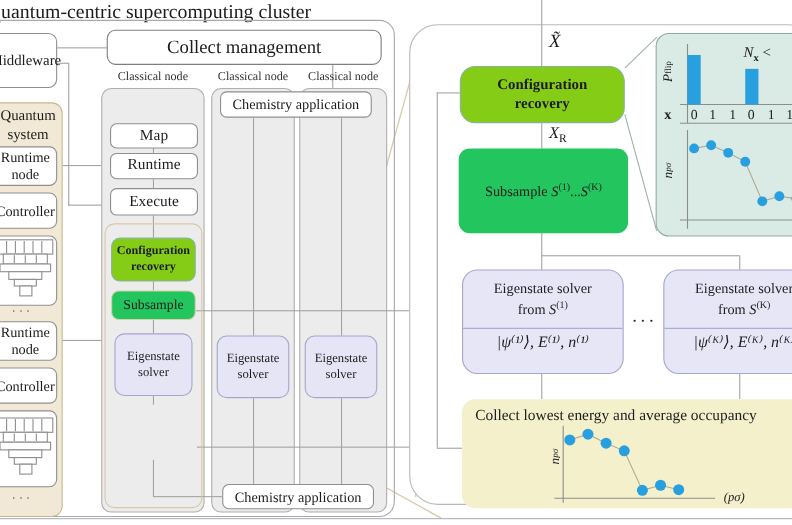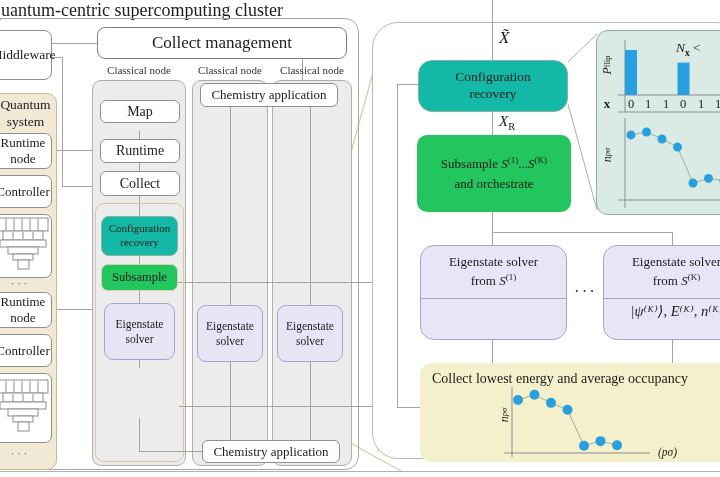--- a/index.html
+++ b/index.html
@@ -5,21 +5,21 @@
   html,body{margin:0;padding:0;background:#fff;}
   #stage{position:relative;width:720px;height:477px;overflow:hidden;background:#fff;
          font-family:"Liberation Serif","DejaVu Serif",serif;color:#1c1c1c;}
   .abs{position:absolute;}
   .box{position:absolute;box-sizing:border-box;border:1px solid #8f8f8f;background:#fff;
        display:flex;align-items:center;justify-content:center;text-align:center;}
   .r6{border-radius:6px}.r7{border-radius:7px}.r8{border-radius:8px}.r9{border-radius:9px}
   .r10{border-radius:10px}.r12{border-radius:12px}.r14{border-radius:14px}
   .pre{white-space:pre-line;line-height:1.25;}
   .ln{position:absolute;background:#a4a4a4;}
-  .green{background:#14b8a6;border-color:#86b2a1;}
+  .green{background:#84cc16;border-color:#86b2a1;font-weight:bold;}
   .yellow{background:#22c55e;border-color:#d8d2a6;}
   .lav{background:#e5e5f6;border-color:#a6a6cb;}
   .greycol{position:absolute;box-sizing:border-box;background:#ececec;border:1px solid #aeaeae;border-radius:9px;}
   .lbl{position:absolute;text-align:center;}
   .ital{font-style:italic;}
   .rot{transform:rotate(-90deg);display:flex;align-items:center;justify-content:center;}
   sub{font-size:70%;}
   sup{font-size:70%;}
   svg{position:absolute;overflow:visible;}
   .chartsvg{overflow:hidden;}
@@ -140,28 +140,28 @@
   <div class="ln" style="left:178px;top:282px;width:194px;height:1px;"></div>
   <div class="ln" style="left:179px;top:406px;width:193px;height:1px;"></div>
 
   <div class="box r6" style="left:200px;top:83px;width:138px;height:24px;font-size:13px;">
     <span>Chemistry application</span>
   </div>
   <div class="box r6" style="left:202px;top:440px;width:138px;height:23px;font-size:13px;">
     <span>Chemistry application</span>
   </div>
 
-  <div class="box r6" style="left:100px;top:100px;width:80px;height:23px;font-size:14px;">
+  <div class="box r6" style="left:100px;top:112px;width:80px;height:23px;font-size:14px;">
     <span>Map</span>
   </div>
   <div class="box r6" style="left:100px;top:139px;width:80px;height:24px;font-size:14px;">
     <span>Runtime</span>
   </div>
   <div class="box r6" style="left:100px;top:171px;width:80px;height:25px;font-size:14px;">
-    <span>Collect</span>
+    <span>Execute</span>
   </div>
 
   <div class="abs" style="left:95px;top:203px;width:89px;height:259px;border:1px solid #d9c8a4;border-radius:9px;box-sizing:border-box;"></div>
 
   <div class="box r8 green" style="left:101px;top:216px;width:77px;height:40px;font-size:11px;">
     <span class="pre">Configuration
 recovery</span>
   </div>
   <div class="box r7 yellow" style="left:101px;top:264px;width:77px;height:27px;font-size:12.5px;">
     <span>Subsample</span>
@@ -200,30 +200,30 @@
   </div>
 
   <div class="box r14 green" style="left:418px;top:60px;width:150px;height:52px;font-size:13.5px;border-width:1.2px;">
     <span class="pre">Configuration
 recovery</span>
   </div>
 
   <div class="box r10 yellow" style="left:417px;top:135px;width:154px;height:77px;font-size:13px;border:none;">
     <div style="line-height:1.5;">
       <div><span>Subsample </span><span class="ital">S</span><sup>(1)</sup><span>...</span><span class="ital">S</span><sup>(K)</sup></div>
-      <div>and orchestrate</div>
     </div>
   </div>
 
   <div class="abs lav r14" style="left:420px;top:245px;width:147px;height:95px;border:1.2px solid #a6a6cb;box-sizing:border-box;background:#e6e6f7;">
     <div style="text-align:center;font-size:13px;line-height:1.4;padding-top:7px;">
       <div>Eigenstate solver</div>
       <div><span>from </span><span class="ital">S</span><sup>(1)</sup></div>
     </div>
     <div style="position:absolute;left:0;right:0;top:52px;border-top:1px solid #a6a6cb;"></div>
+    <div class="ital" style="text-align:center;font-size:14.5px;padding-top:12px;">|ψ⁽¹⁾⟩, E⁽¹⁾, n⁽¹⁾</div>
   </div>
 
   <div class="abs" style="left:574px;top:282px;font-size:17px;color:#333;letter-spacing:2px;">···</div>
 
   <div class="abs lav r14" style="left:603px;top:245px;width:147px;height:95px;border:1.2px solid #a6a6cb;box-sizing:border-box;background:#e6e6f7;">
     <div style="text-align:center;font-size:13px;line-height:1.4;padding-top:7px;">
       <div>Eigenstate solver</div>
       <div><span>from </span><span class="ital">S</span><sup>(K)</sup></div>
     </div>
     <div style="position:absolute;left:0;right:0;top:52px;border-top:1px solid #a6a6cb;"></div>

